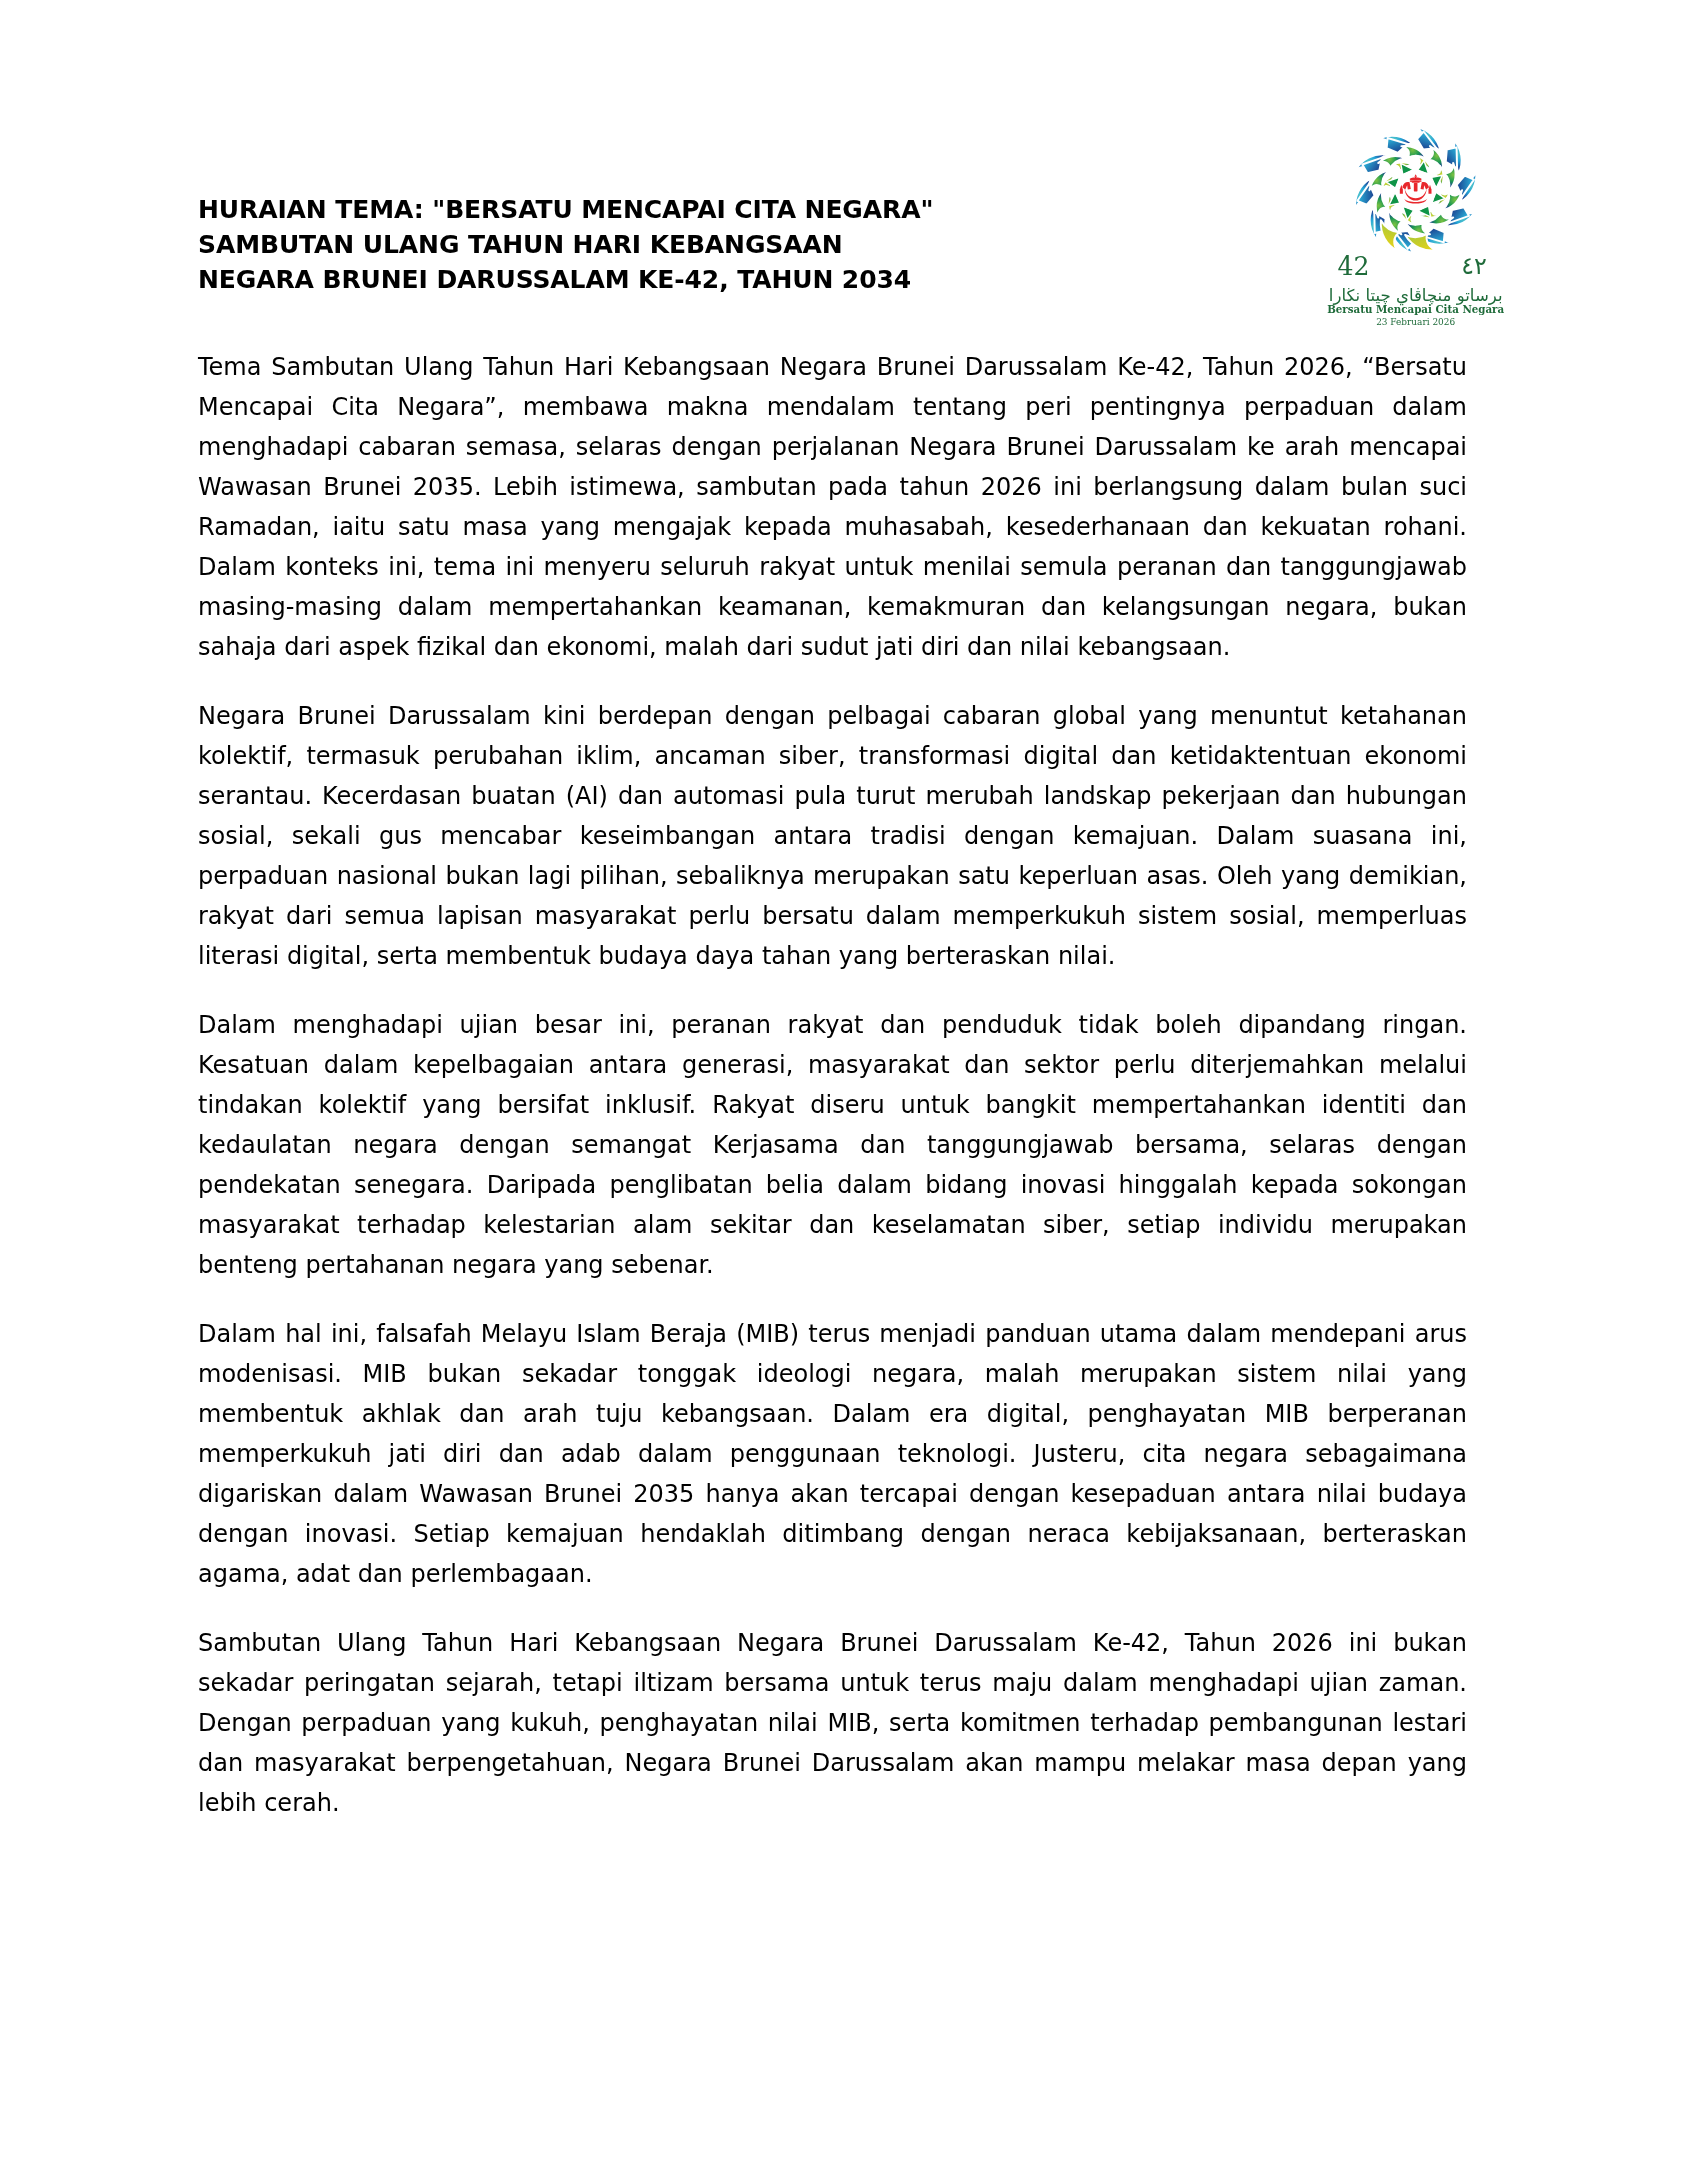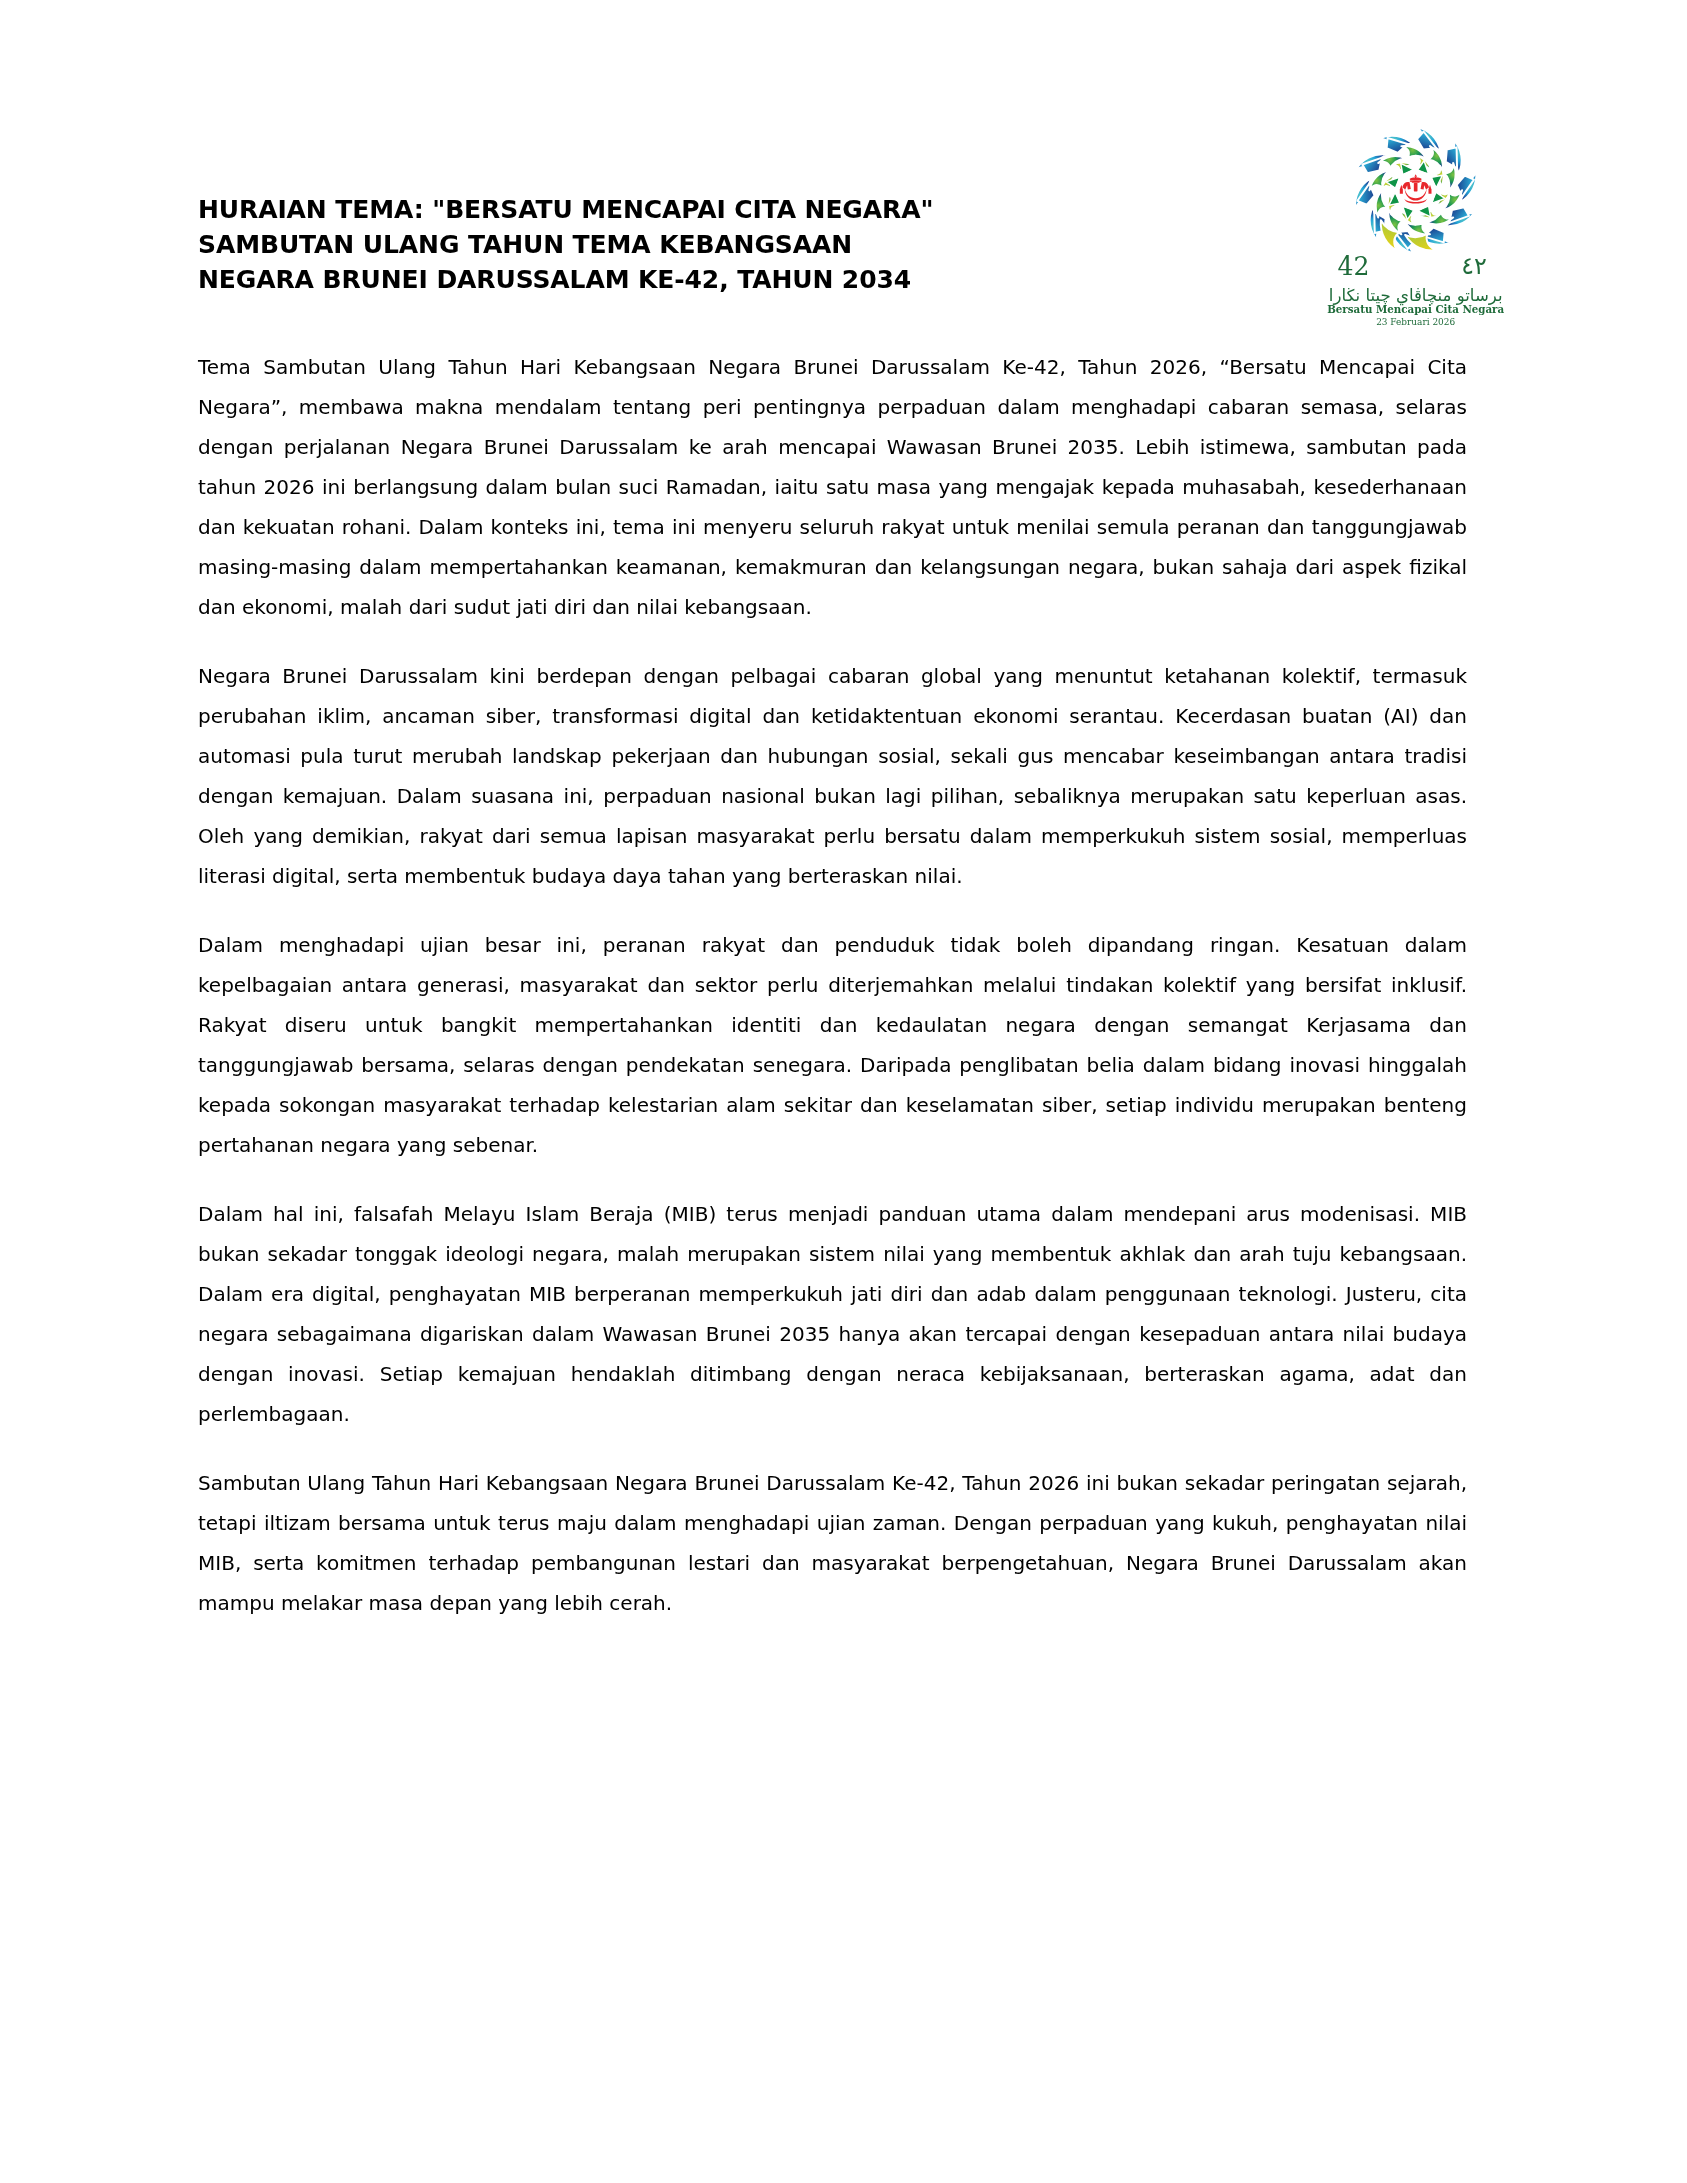--- a/index.html
+++ b/index.html
@@ -60,40 +60,40 @@
   
   .body-text {
     position: absolute;
     left: 198px;
     top: 347px;
     width: 1269px;
   }
 
   .para {
     font-family: "DejaVu Sans", sans-serif;
-    font-size: 20px;
+    font-size: 24px;
     line-height: 40px;
     text-align: justify;
     text-justify: inter-word;
     margin: 0 0 29px 0;
     color: #000;
     hyphens: none;
   }
   .para:last-child { margin-bottom: 8px; }
 </style>
 </head>
 <body>
 
 <div class="page">
 
   <div class="header-band">
 
     <div class="doc-title">
       <span class="tline">HURAIAN TEMA: "BERSATU MENCAPAI CITA NEGARA"</span>
-      <span class="tline">SAMBUTAN ULANG TAHUN TEMA KEBANGSAAN</span>
+      <span class="tline">SAMBUTAN ULANG TAHUN HARI KEBANGSAAN</span>
       <span class="tline">NEGARA BRUNEI DARUSSALAM KE-42, TAHUN 2034</span>
     </div>
 
     <div class="logo-wrap">
       <svg class="logo-svg" viewBox="0 0 305 320" xmlns="http://www.w3.org/2000/svg">
         <defs>
           <radialGradient id="rosetteOuter" cx="50%" cy="38%" r="62%">
             <stop offset="0%" stop-color="#4fc3c9"></stop>
             <stop offset="45%" stop-color="#25a6d8"></stop>
             <stop offset="100%" stop-color="#1e3f94"></stop>

